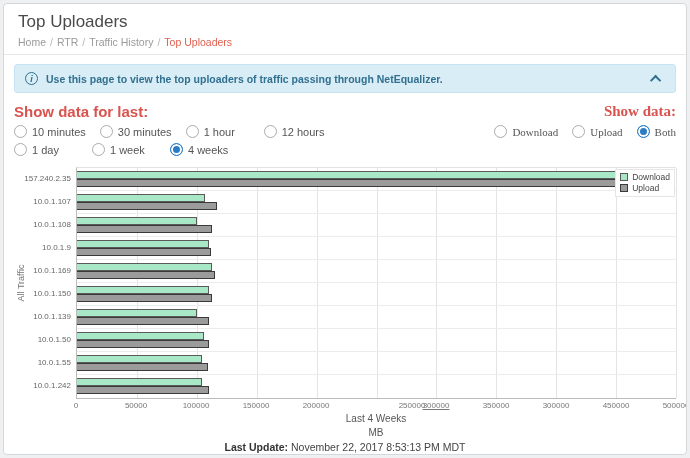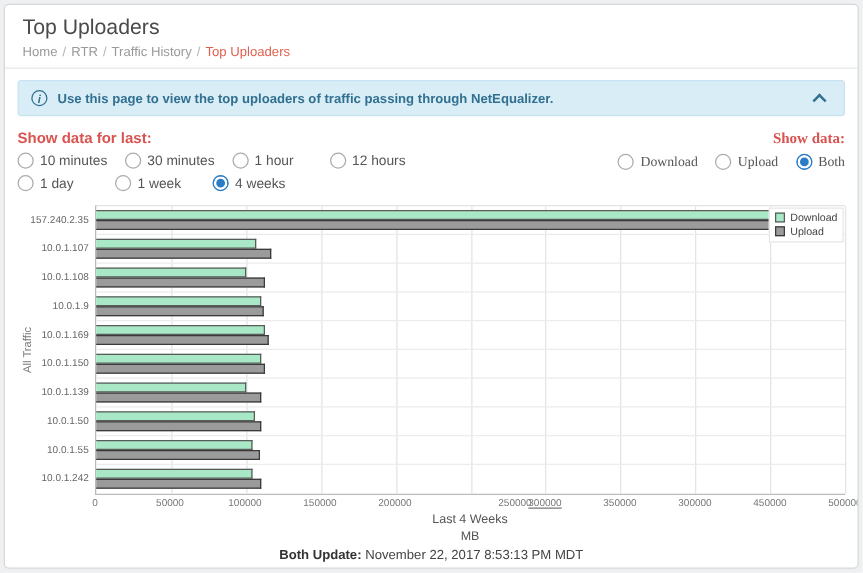--- a/index.html
+++ b/index.html
@@ -16,21 +16,21 @@
   .hr { border-top:1px solid #e8e8e8; }
 
   
   .alert { margin:9px 10px 8px; background:#d9edf7; border:1px solid #c7e3f1; border-radius:3px; padding:7px 10px; display:flex; align-items:center; color:#31708f; font-size:10.5px; font-weight:bold; }
   .info-ic { display:inline-flex; align-items:center; justify-content:center; width:13px; height:13px; border:1px solid #31708f; border-radius:50%; font-size:9px; font-style:italic; font-weight:bold; margin-right:8px; flex:0 0 auto; }
   .alert .txt { flex:1; }
   .chev-up { width:8px; height:8px; border-left:2px solid #31708f; border-top:2px solid #31708f; transform:rotate(45deg) translateY(2px); cursor:pointer; margin-right:4px; }
 
   
   .controls { display:flex; justify-content:space-between; padding:2px 10px 4px; }
-  .red-label { color:#d9534f; font-size:12px; font-weight:bold; margin-bottom:5px; }
+  .red-label { color:#d9534f; font-size:15px; font-weight:bold; margin-bottom:5px; }
   .rrow { display:flex; margin-bottom:5px; }
   .rrow-right { justify-content:flex-end; }
   .ropt { display:inline-flex; align-items:center; margin-right:14px; min-width:64px; cursor:pointer;text-align:center; }
   .rrow-right .ropt, .filt .ropt { min-width:0; }
   .ropt:last-child { margin-right:0; }
   .radio { width:13px; height:13px; border-radius:50%; border:1px solid #ababab; background:#fff; margin-right:5px; flex:0 0 auto; }
   .radio.sel { border-color:#2a7cc5; background:#2a7cc5; box-shadow:inset 0 0 0 2px #fff; }
   .rlabel { font-size:11px; color:#555; }
   .ctrl-right { text-align:right;font-family:Liberation Serif, serif; }
 
@@ -235,21 +235,21 @@
           <span class="tick" style="left: 100%;">500000</span>
         </div>
     </div>
     <div class="chart-body">
       <div style="width:62px"></div>
       <div style="flex:1">
         <div class="xcaption">Last 4 Weeks</div>
         <div class="xcaption">MB</div>
       </div>
     </div>
-    <div class="lastupd"><b>Both Update:</b><span> November 22, 2017 8:53:13 PM MDT</span></div>
+    <div class="lastupd"><b>Last Update:</b><span> November 22, 2017 8:53:13 PM MDT</span></div>
   </div>
 
   <div class="filt">
     <div class="red-label">Filter data by:</div>
 
   </div>
 
 </div>
 
 </body></html>

